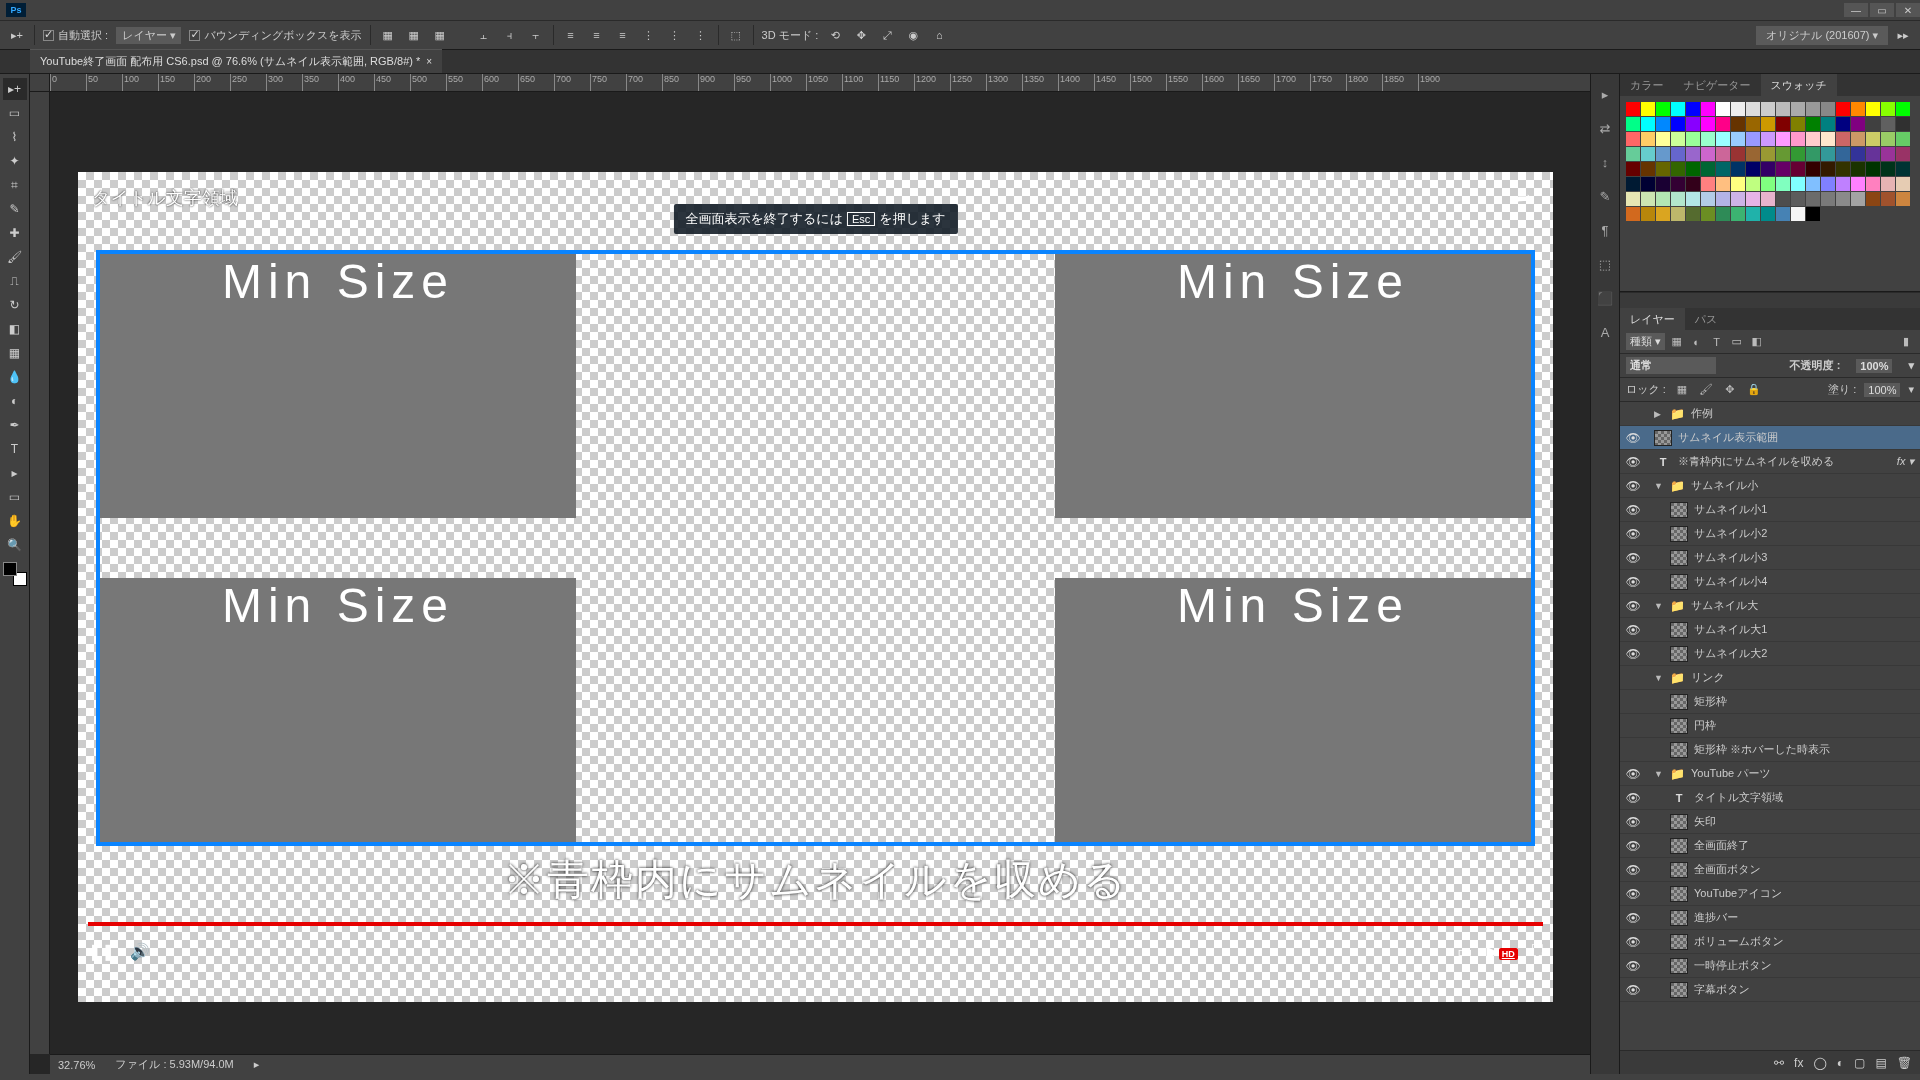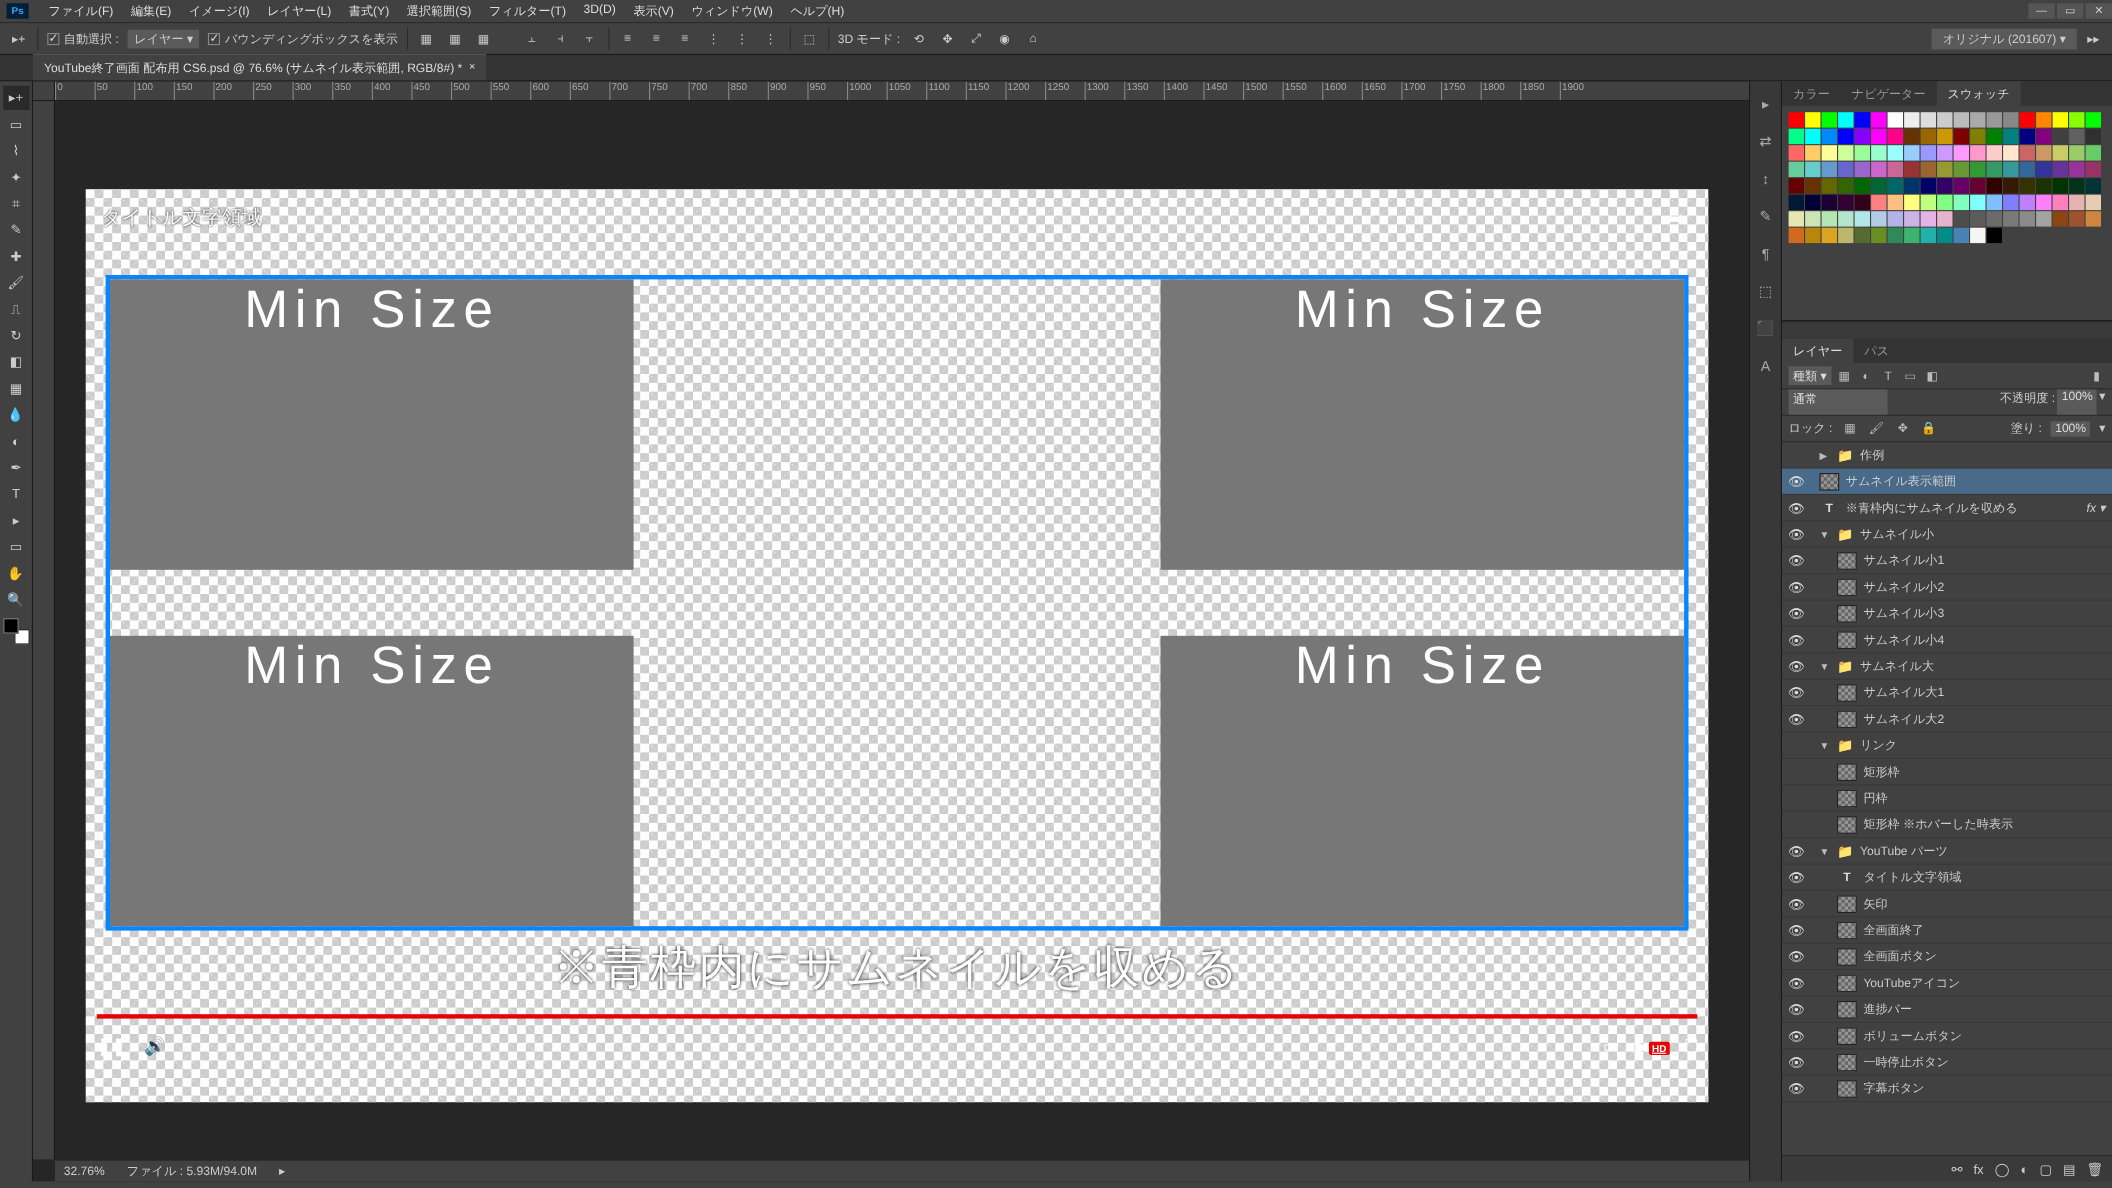--- a/index.html
+++ b/index.html
@@ -71,54 +71,41 @@
 .panel-tabs { height:22px; background:#333; display:flex; font-size:11px;}
 .ptab { padding:4px 10px; color:#999;text-align:right; }
 .ptab.active { background:#414141; color:#ddd;}
 .swatches { height:196px; padding:6px; display:flex; flex-wrap:wrap; gap:1px; align-content:flex-start; overflow:hidden; border-bottom:1px solid #1a1a1a;}
 .sw { width:14px; height:14px; }
 .panel-foot { height:16px; background:#3a3a3a; border-top:1px solid #2a2a2a;}
 
 .layers-head { height:22px; background:#333; display:flex;}
 .layer-opts { height:24px; display:flex; align-items:center; gap:4px; padding:0 6px; border-bottom:1px solid #2a2a2a;}
 .lo-icon { width:16px; height:16px; display:flex; align-items:center; justify-content:center; font-size:11px; color:#bbb;}
-.layer-blend { height:24px; display:flex; padding:0 6px; gap:2px; border-bottom:1px solid #2a2a2a; font-size:11px;}
+.layer-blend { height:24px; display:flex; align-items:center; padding:0 6px; gap:16px; border-bottom:1px solid #2a2a2a; font-size:11px;font-weight:bold;}
 .layer-blend select, .lsel { background:#5a5a5a; color:#ddd; border:none; font-size:11px; padding:1px 4px;}
 .layer-lock { height:24px; display:flex; align-items:center; padding:0 6px; gap:8px; border-bottom:1px solid #2a2a2a; font-size:11px;}
 .layers-list { flex:1; overflow:auto; }
 .layer { height:24px; display:flex; align-items:center; padding-left:4px; border-bottom:1px solid #383838; font-size:11px; gap:6px;}
 .layer.sel { background:#4a6a8a; }
 .eye { width:18px; text-align:center; color:#ddd; font-size:12px;}
 .lthumb { width:18px; height:16px; background:#666; background-image:linear-gradient(45deg,#999 25%,transparent 25%),linear-gradient(-45deg,#999 25%,transparent 25%),linear-gradient(45deg,transparent 75%,#999 75%),linear-gradient(-45deg,transparent 75%,#999 75%); background-size:6px 6px; background-position:0 0,0 3px,3px -3px,-3px 0; border:1px solid #222;}
 .folder-ic { color:#bbb; font-size:12px;}
 .layer-name { white-space:nowrap; }
 .chev { font-size:9px; color:#bbb; width:10px;}
 .t-ic { width:18px; height:16px; display:flex; align-items:center; justify-content:center; font-weight:bold; font-size:11px; color:#ddd;}
 .layers-foot { height:24px; background:#3a3a3a; display:flex; align-items:center; justify-content:flex-end; gap:10px; padding:0 8px; font-size:12px; border-top:1px solid #2a2a2a;}
 .checkbox-ic { width:11px; height:11px; border:1px solid #888; display:inline-block; position:relative;}
 .checkbox-ic.checked::after{content:"✓"; position:absolute; top:-3px; left:0; font-size:11px; color:#ddd;}
 </style>
 </head>
 <body>
 
 <div class="menubar">
   <div class="ps-logo">Ps</div>
-  <div id="menu-items" style="display: flex;">
-      <div class="menu-item">ファイル(F)</div>
-      <div class="menu-item">編集(E)</div>
-      <div class="menu-item">イメージ(I)</div>
-      <div class="menu-item">レイヤー(L)</div>
-      <div class="menu-item">書式(Y)</div>
-      <div class="menu-item">選択範囲(S)</div>
-      <div class="menu-item">フィルター(T)</div>
-      <div class="menu-item">3D(D)</div>
-      <div class="menu-item">表示(V)</div>
-      <div class="menu-item">ウィンドウ(W)</div>
-      <div class="menu-item">ヘルプ(H)</div>
-    </div>
   <div class="window-controls">
     <div class="window-btn">—</div>
     <div class="window-btn">▭</div>
     <div class="window-btn">✕</div>
   </div>
 </div>
 
 <div class="options-bar">
   <div class="opt-icon">▸+</div>
   <div class="opt-sep"></div>
@@ -237,20 +224,23 @@
         <span>1700</span>
         <span>1750</span>
         <span>1800</span>
         <span>1850</span>
         <span>1900</span>
       </div>
     <div class="ruler-v"></div>
     <div class="canvas-area">
       <div class="artboard">
         <div class="title-area">タイトル文字領域</div>
+        <div class="esc-msg">
+          <span>全画面表示を終了するには</span><span class="esc-key">Esc</span><span>を押します</span>
+        </div>
         <div class="share-icon">➦</div>
         <div class="blue-frame"></div>
         <div class="thumb" style="top:82px; left:22px; width:476px; height:264px;">
             <span class="thumb-text">Min Size</span>
           </div>
         <div class="thumb" style="top:82px; right:22px; width:476px; height:264px;">
             <span class="thumb-text">Min Size</span>
           </div>
         <div class="thumb" style="top:406px; left:22px; width:476px; height:264px;">
             <span class="thumb-text">Min Size</span>

